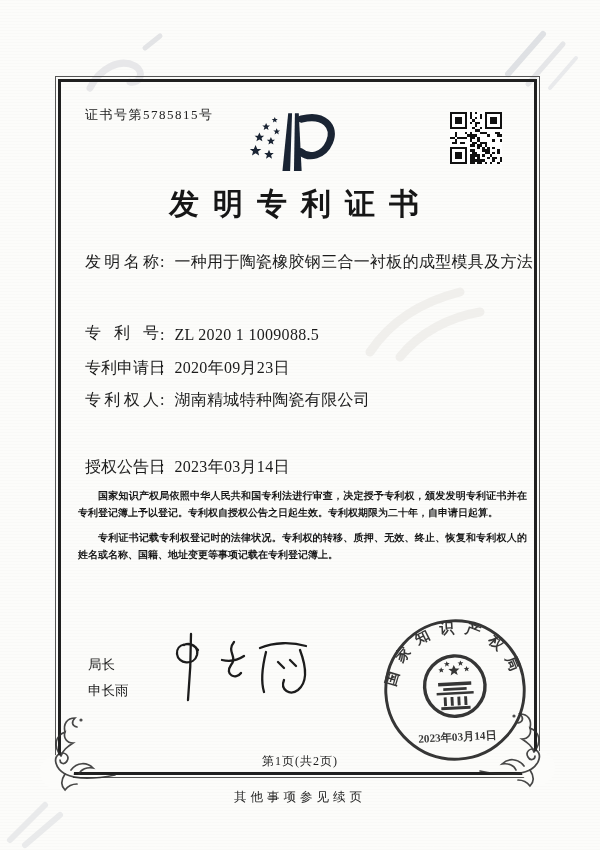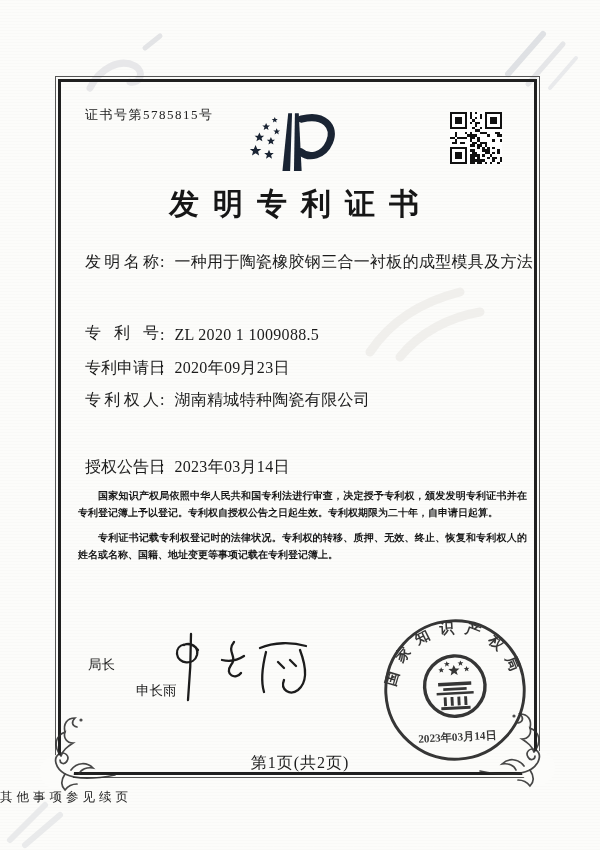--- a/index.html
+++ b/index.html
@@ -27,27 +27,27 @@
   .field-colon{display:inline-block;margin-left:1px;}
   .field-value{margin-left:10px;letter-spacing:0.3px;}
   .pair2{position:absolute;left:233px;top:0;white-space:nowrap;}
   .pair2 .field-label{width:72px;}
   
   .legal{position:absolute;left:78px;top:487px;width:449px;font-size:10px;font-weight:600;
          line-height:1.74;color:#181818;text-align:justify;}
   .legal p{margin:0 0 7px 0;text-indent:2em;}
   
   .sig-title{position:absolute;left:88px;top:656px;font-family:Liberation Mono, monospace;font-size:13.5px;color:#222;}
-  .sig-name{position:absolute;left:88px;top:682px;font-family:"Liberation Sans","DejaVu Sans",sans-serif;font-size:13.5px;color:#222;margin-left:48px;}
+  .sig-name{position:absolute;left:88px;top:682px;font-family:"Liberation Sans","DejaVu Sans",sans-serif;font-size:13.5px;color:#222;}
   .sig-autograph{position:absolute;left:160px;top:628px;width:170px;height:80px;}
   
   .seal{position:absolute;left:377px;top:612px;width:156px;height:156px;opacity:0.88;}
   
-  .page-number{position:absolute;left:0;right:0;top:753px;text-align:center;font-size:16px;letter-spacing:1px;color:#1d1d1d;}
-  .footer-note{position:absolute;left:0;right:0;top:789px;text-align:left;font-size:12.5px;letter-spacing:4px;color:#232323;}
+  .page-number{position:absolute;left:0;right:0;top:753px;text-align:center;font-size:12px;letter-spacing:1px;color:#1d1d1d;}
+  .footer-note{position:absolute;left:0;right:0;top:789px;text-align:center;font-size:12.5px;letter-spacing:4px;color:#232323;}
   
   .flourish{position:absolute;width:80px;height:80px;}
   .flourish-left{left:37px;top:712px;}
   .flourish-right{left:478px;top:708px;transform:scaleX(-1);}
   
   .artifact{position:absolute;pointer-events:none;}
 </style>
 </head>
 <body>
 

